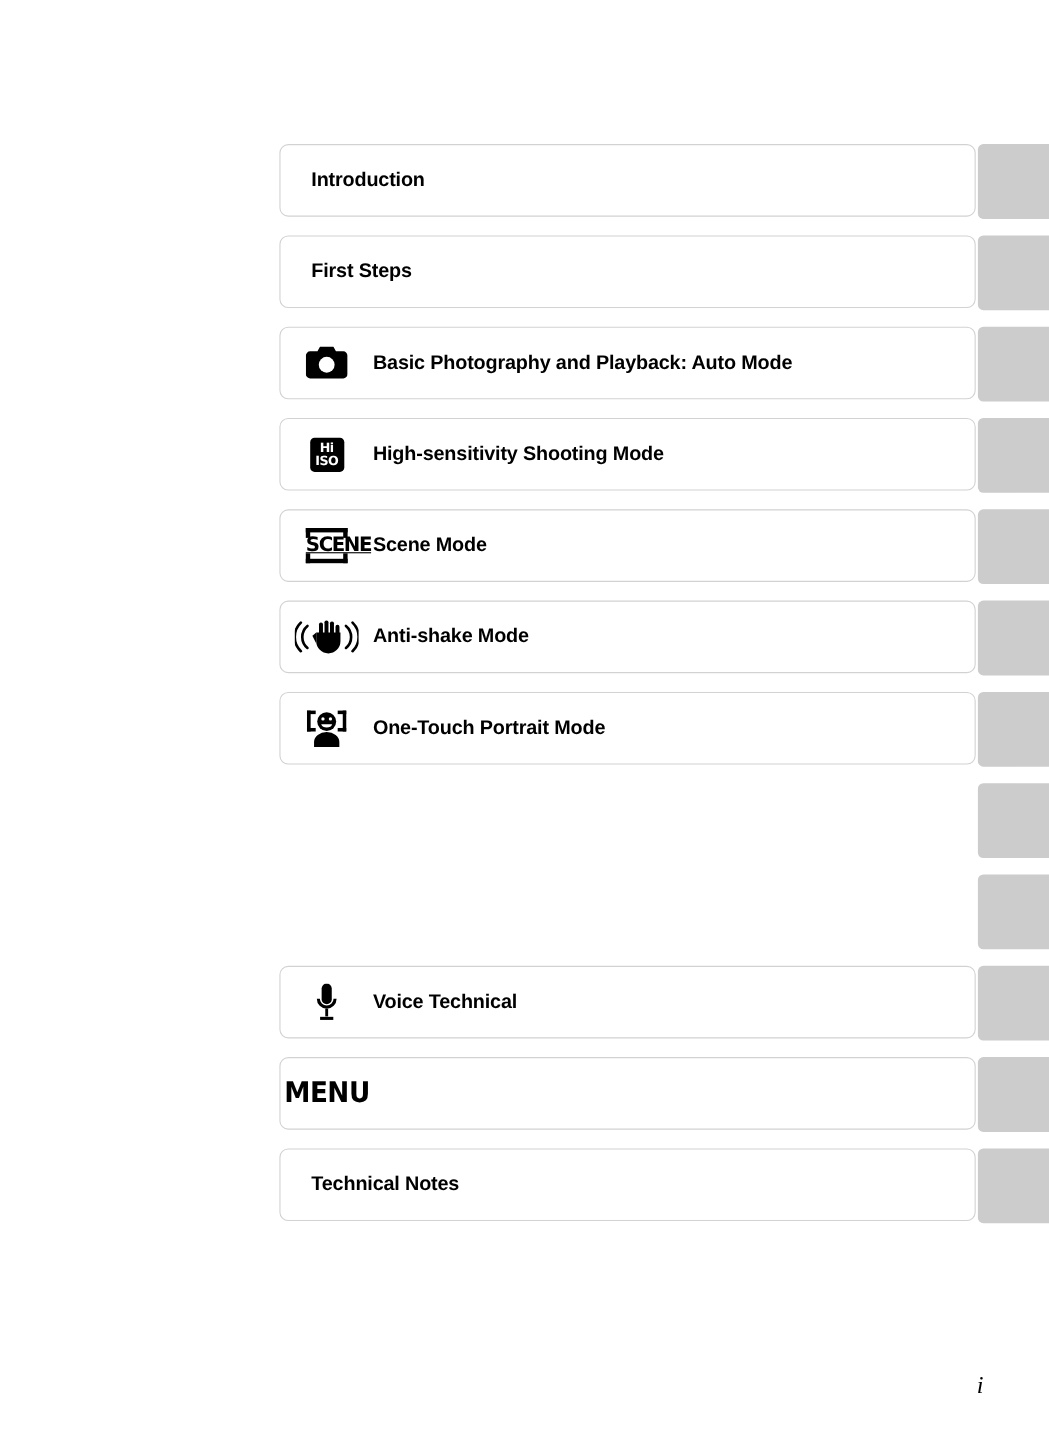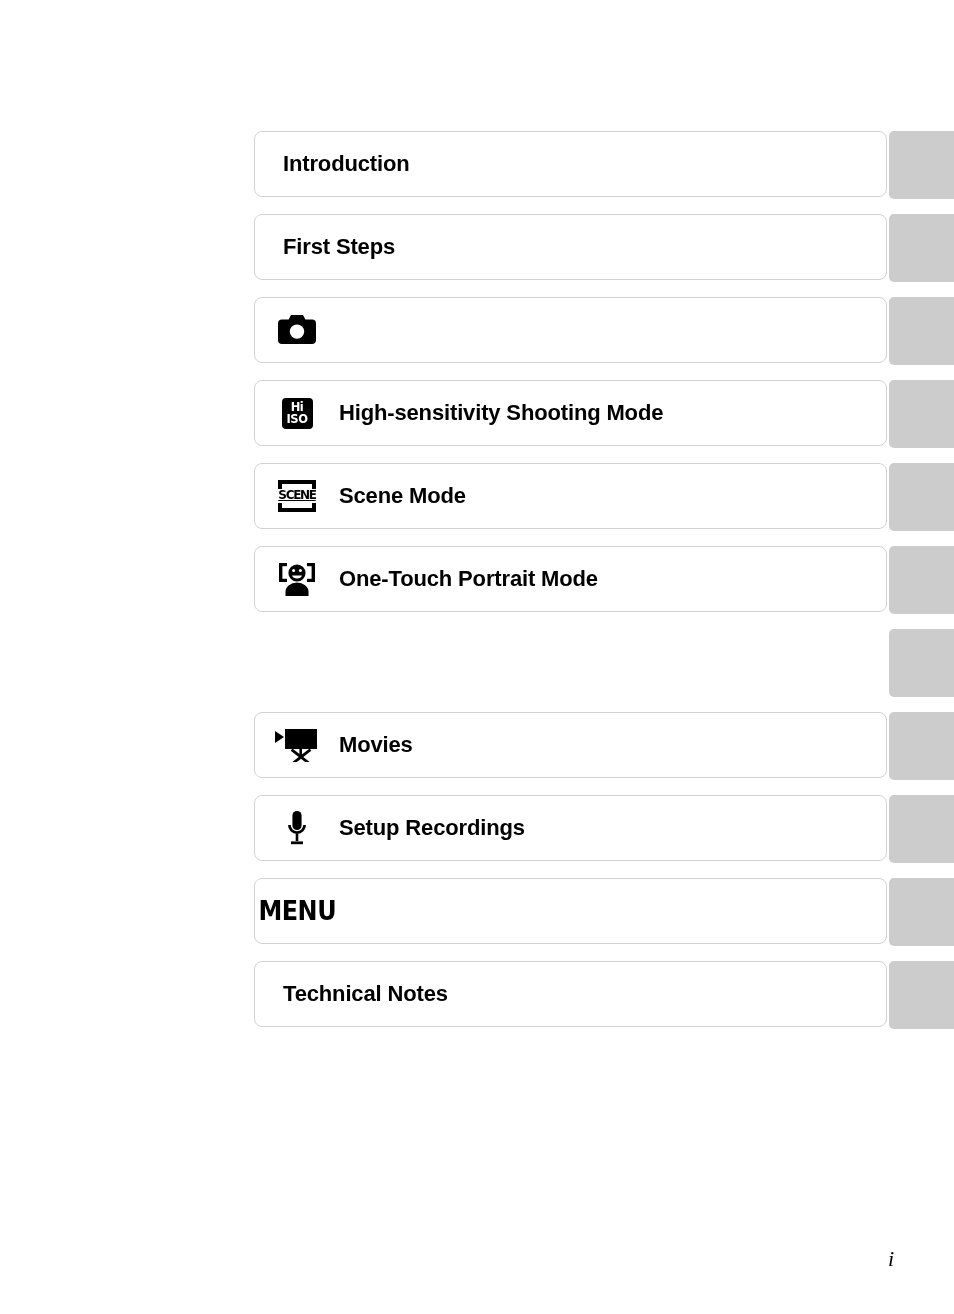--- a/index.html
+++ b/index.html
@@ -68,21 +68,21 @@
     min-width: 84px;
     height: 66px;
     display: flex;
     align-items: center;
     justify-content: center;
   }
 
   .icon-cell.empty { width: 28px; min-width: 28px; }
 
   .label {
-    font-size: 22px;
+    font-size: 18px;
     font-weight: bold;
     color: #000000;
     line-height: 1.32;
     letter-spacing: -0.15px;
     padding-right: 10px;
   }
 
   
   .ico { display: block; }
 
@@ -128,24 +128,24 @@
     background: #000;
   }
   .scene .cnr.tl { top: 0; left: 0; }
   .scene .cnr.tr { top: 0; right: 0; }
   .scene .cnr.bl { bottom: 0; left: 0; }
   .scene .cnr.br { bottom: 0; right: 0; }
   .scene .txt {
     position: absolute;
     left: 0; right: 0;
     top: 6px;
-    text-align: center;
+    text-align: left;
     font-family: "DejaVu Sans", sans-serif;
     font-weight: bold;
-    font-size: 12px;
+    font-size: 18px;
     line-height: 19px;
     letter-spacing: -1.3px;
     color: #000;
     text-decoration: underline;
   }
 
   
   .menu-ico {
     font-family: "DejaVu Sans", sans-serif;
     font-weight: bold;
@@ -192,20 +192,21 @@
 
     <div class="toc-row">
       <div class="tab"></div>
       <div class="box">
         <div class="icon-cell">
           <svg class="ico" width="38" height="30" viewBox="0 0 38 30">
             <path d="M13 0 h12 l2.4 4.4 H34 a4 4 0 0 1 4 4 V25 a4 4 0 0 1 -4 4 H4 a4 4 0 0 1 -4 -4 V8.4 a4 4 0 0 1 4 -4 h6.6 Z" fill="#000"></path>
             <circle cx="19" cy="16.6" r="7.2" fill="#fff"></circle>
           </svg>
         </div>
+        <div class="label">Basic Photography and Playback: Auto Mode</div>
       </div>
     </div>
 
     <div class="toc-row">
       <div class="tab"></div>
       <div class="box">
         <div class="icon-cell">
           <div class="hiiso">
             <span>Hi</span>
             <span>ISO</span>
@@ -226,20 +227,44 @@
             <div class="cnr tr"></div>
             <div class="cnr bl"></div>
             <div class="cnr br"></div>
             <div class="txt">SCENE</div>
           </div>
         </div>
         <div class="label">Scene Mode</div>
       </div>
     </div>
 
+    <div class="toc-row">
+      <div class="tab"></div>
+      <div class="box">
+        <div class="icon-cell">
+          <svg class="ico" width="58" height="34" viewBox="0 0 58 34">
+            <g fill="none" stroke="#000" stroke-width="2.4" stroke-linecap="round">
+              <path d="M11.5 7 A 13 13 0 0 0 11.5 27"></path>
+              <path d="M5.5 4 A 18 18 0 0 0 5.5 30"></path>
+              <path d="M46.5 7 A 13 13 0 0 1 46.5 27"></path>
+              <path d="M52.5 4 A 18 18 0 0 1 52.5 30"></path>
+            </g>
+            <g fill="#000">
+              <rect x="22" y="4" width="3.6" height="13" rx="1.7"></rect>
+              <rect x="27" y="2" width="3.6" height="15" rx="1.7"></rect>
+              <rect x="32" y="3" width="3.6" height="14" rx="1.7"></rect>
+              <rect x="37" y="6" width="3.6" height="12" rx="1.7"></rect>
+              <path d="M19.5 13 h22 v8 a 11 11 0 0 1 -11 11 a 11 11 0 0 1 -11 -11 Z"></path>
+              <path d="M19.5 13 l -3.5 3 l 3.5 7 Z"></path>
+            </g>
+          </svg>
+        </div>
+        <div class="label">Anti-shake Mode</div>
+      </div>
+    </div>
 
     <div class="toc-row">
       <div class="tab"></div>
       <div class="box">
         <div class="icon-cell">
           <svg class="ico" width="36" height="34" viewBox="0 0 36 34">
             <g fill="#000">
               <rect x="0" y="1" width="3.4" height="19"></rect>
               <rect x="0" y="1" width="8" height="3.2"></rect>
               <rect x="0" y="16.8" width="8" height="3.2"></rect>
@@ -259,50 +284,36 @@
         <div class="label">One-Touch Portrait Mode</div>
       </div>
     </div>
 
     <div class="toc-row">
       <div class="tab"></div>
     </div>
 
     <div class="toc-row">
       <div class="tab"></div>
-      <div class="box">
-        <div class="icon-cell">
-          <svg class="ico" width="44" height="34" viewBox="0 0 44 34">
-            <g fill="#000">
-              <path d="M0 3 L9 9 L0 15 Z"></path>
-              <rect x="10" y="1" width="32" height="20"></rect>
-              <rect x="24.4" y="19" width="2.6" height="9"></rect>
-              <rect x="14" y="27.6" width="24" height="2.8" transform="rotate(-38 26 29)"></rect>
-              <rect x="14" y="27.6" width="24" height="2.8" transform="rotate(38 26 29)"></rect>
-            </g>
-          </svg>
-        </div>
-        <div class="label">Movies</div>
-      </div>
     </div>
 
     <div class="toc-row">
       <div class="tab"></div>
       <div class="box">
         <div class="icon-cell">
           <svg class="ico" width="22" height="34" viewBox="0 0 22 34">
             <g fill="#000">
               <rect x="6.4" y="0" width="9.2" height="19" rx="4.6"></rect>
               <path d="M2 14 a 9 9 0 0 0 18 0 h-2.8 a 6.2 6.2 0 0 1 -12.4 0 Z"></path>
               <rect x="9.7" y="23" width="2.6" height="7"></rect>
               <rect x="5" y="30.4" width="12" height="2.8"></rect>
             </g>
           </svg>
         </div>
-        <div class="label">Setup Recordings</div>
+        <div class="label">Voice Technical</div>
       </div>
     </div>
 
 
     <div class="toc-row">
       <div class="tab"></div>
       <div class="box">
         <div class="icon-cell">
           <div class="menu-ico">MENU</div>
         </div>

